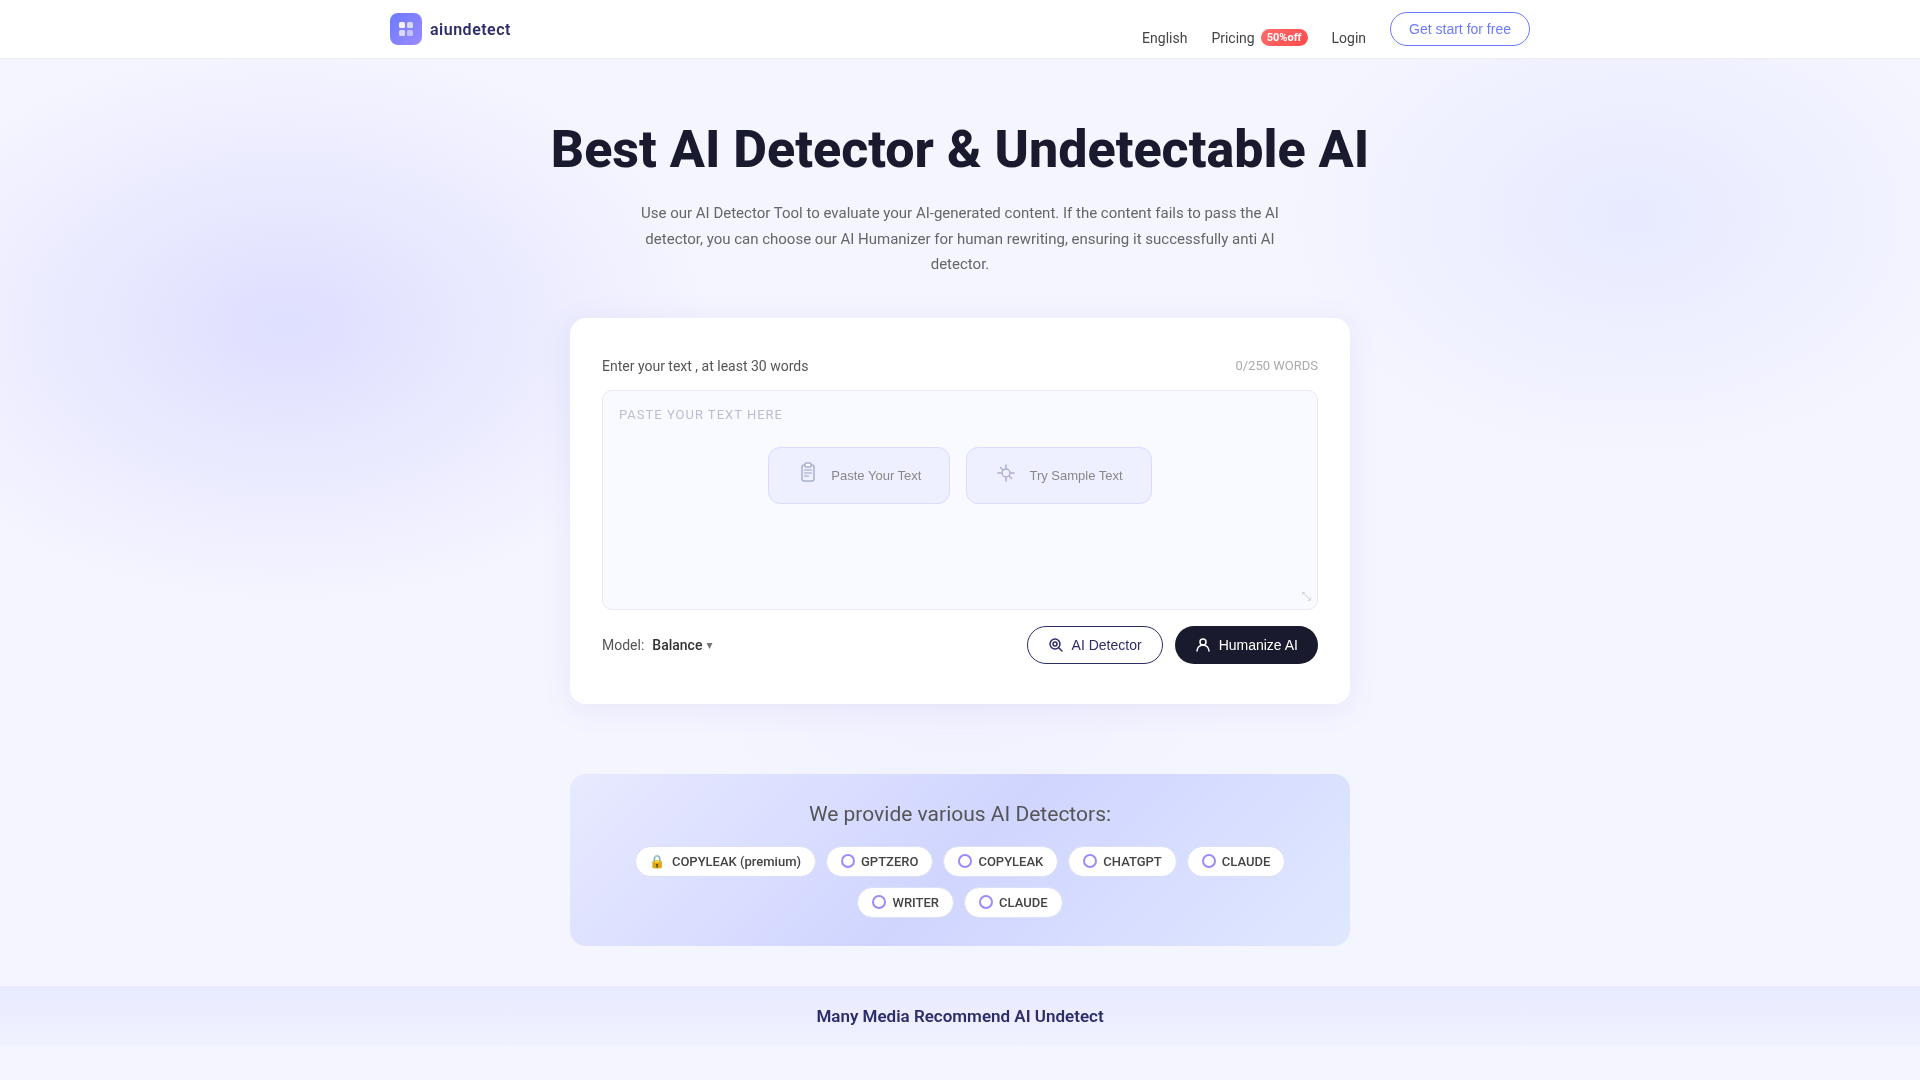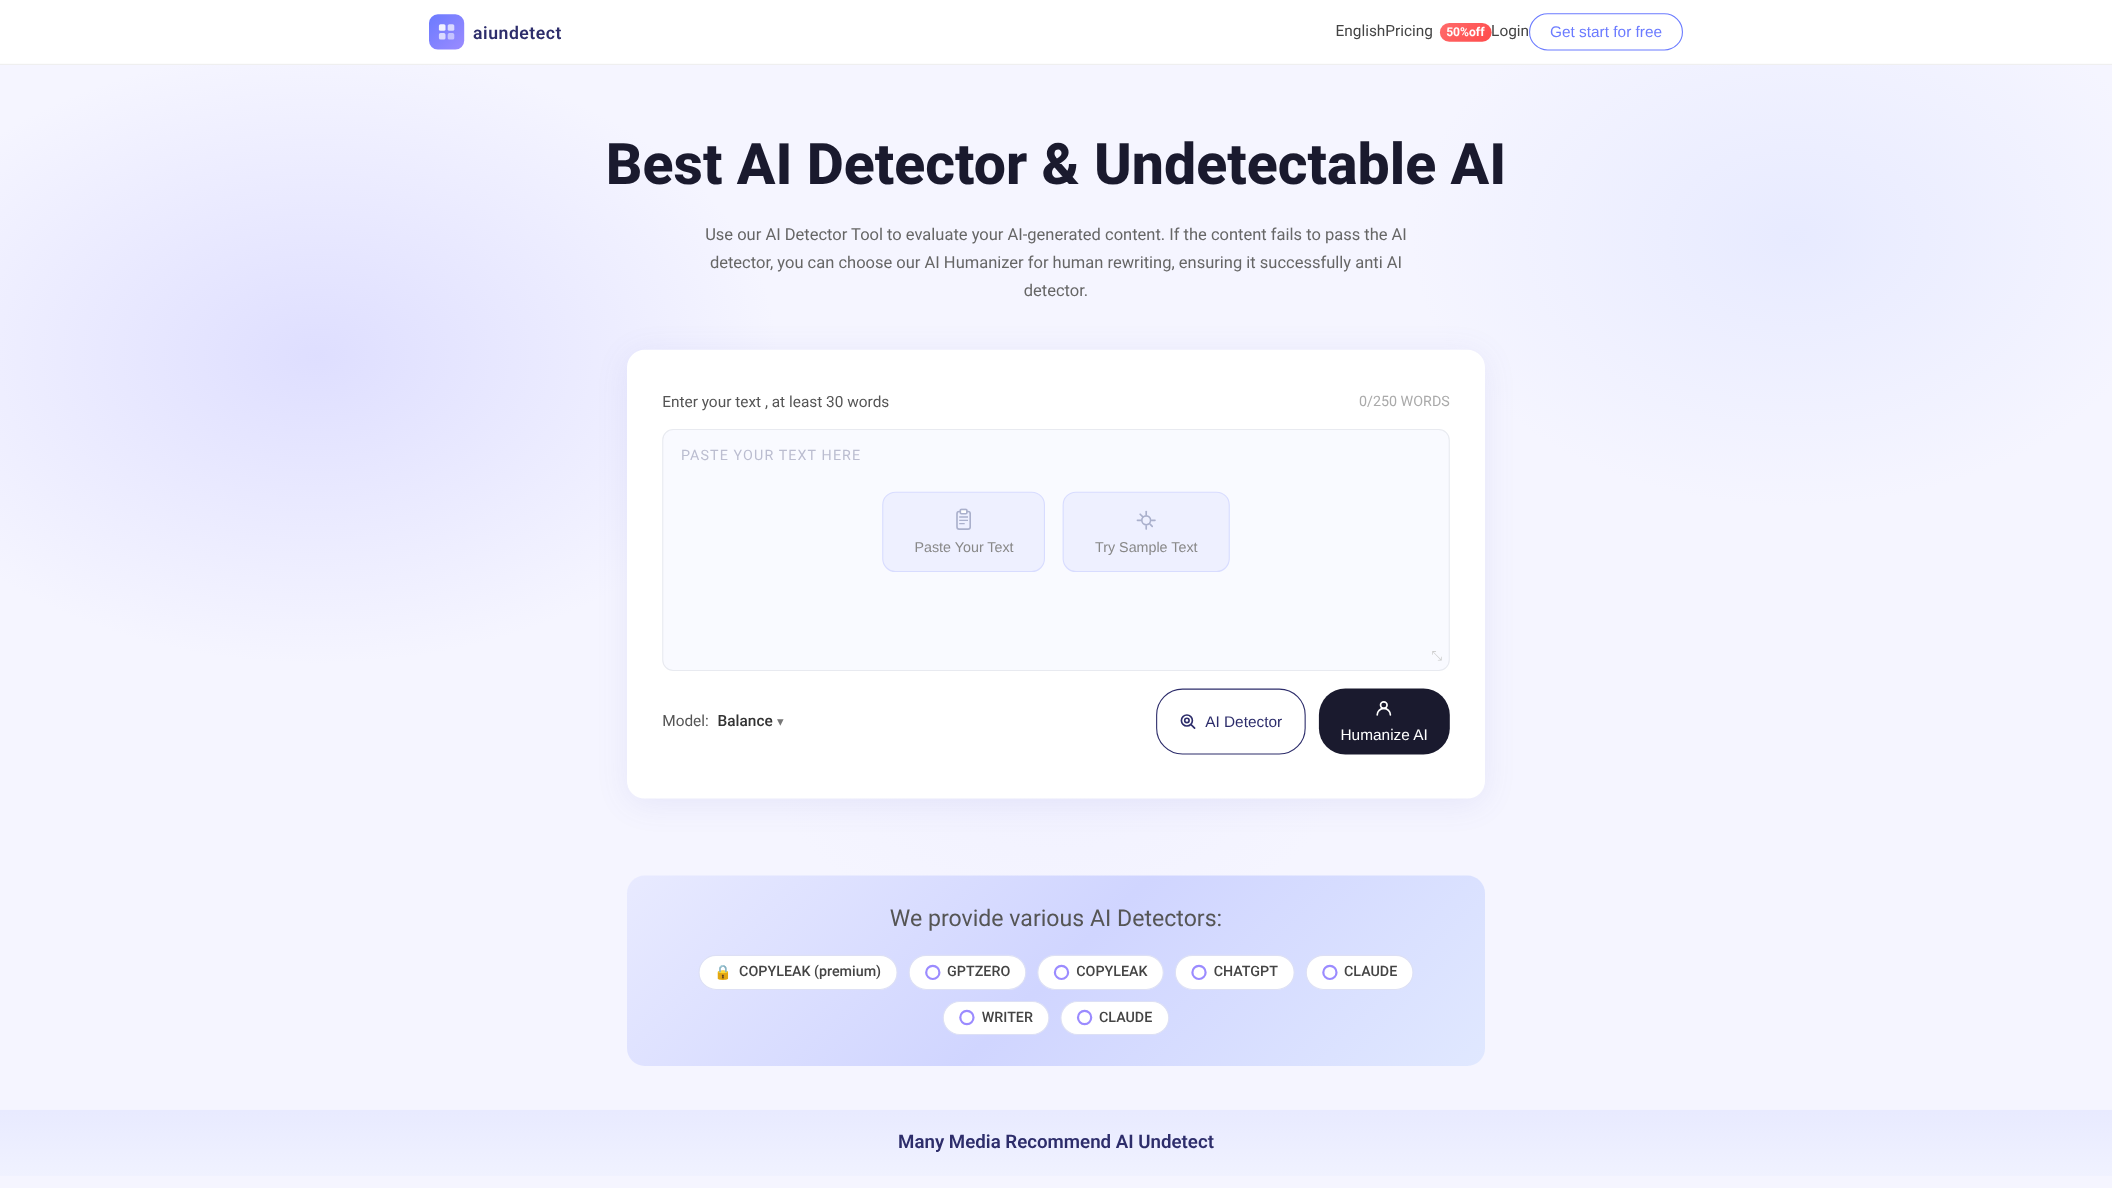--- a/index.html
+++ b/index.html
@@ -57,21 +57,22 @@
 
     .logo-text {
       font-size: 16px;
       font-weight: 600;
       color: #2d2d6b;
       letter-spacing: 0.5px;
     }
 
     .nav-right {
       display: flex;
-      align-items: center;
+      align-items: flex-end;
+      gap: 24px;
     }
 
     .nav-link {
       font-size: 14px;
       color: #444;
       cursor: pointer;
       text-decoration: none;
     }
 
     .pricing-badge {
@@ -185,23 +186,23 @@
 
     .action-buttons-center {
       display: flex;
       justify-content: center;
       gap: 16px;
       padding: 40px 0 20px;
     }
 
     .action-btn {
       display: flex;
-      flex-direction: column;
-      align-items: center;
-      gap: 0;
+      flex-direction: row;
+      align-items: center;
+      gap: 12px;
       background: #eef0ff;
       border: 1px solid #d8dcff;
       border-radius: 12px;
       padding: 14px 28px;
       cursor: pointer;
       font-size: 13px;
       color: #888;
       min-width: 130px;
     }
 
@@ -274,21 +275,20 @@
       align-items: center;
       gap: 8px;
       background: #1a1a2e;
       border: none;
       color: white;
       padding: 10px 20px;
       border-radius: 24px;
       font-size: 14px;
       font-weight: 500;
       cursor: pointer;
-      flex-direction: column;
     }
 
     
     .detectors-section {
       background: linear-gradient(135deg, #e8eaff, #d0d5ff, #e0e8ff);
       margin: 40px auto;
       max-width: 780px;
       border-radius: 16px;
       padding: 28px 32px;
       text-align: center;

